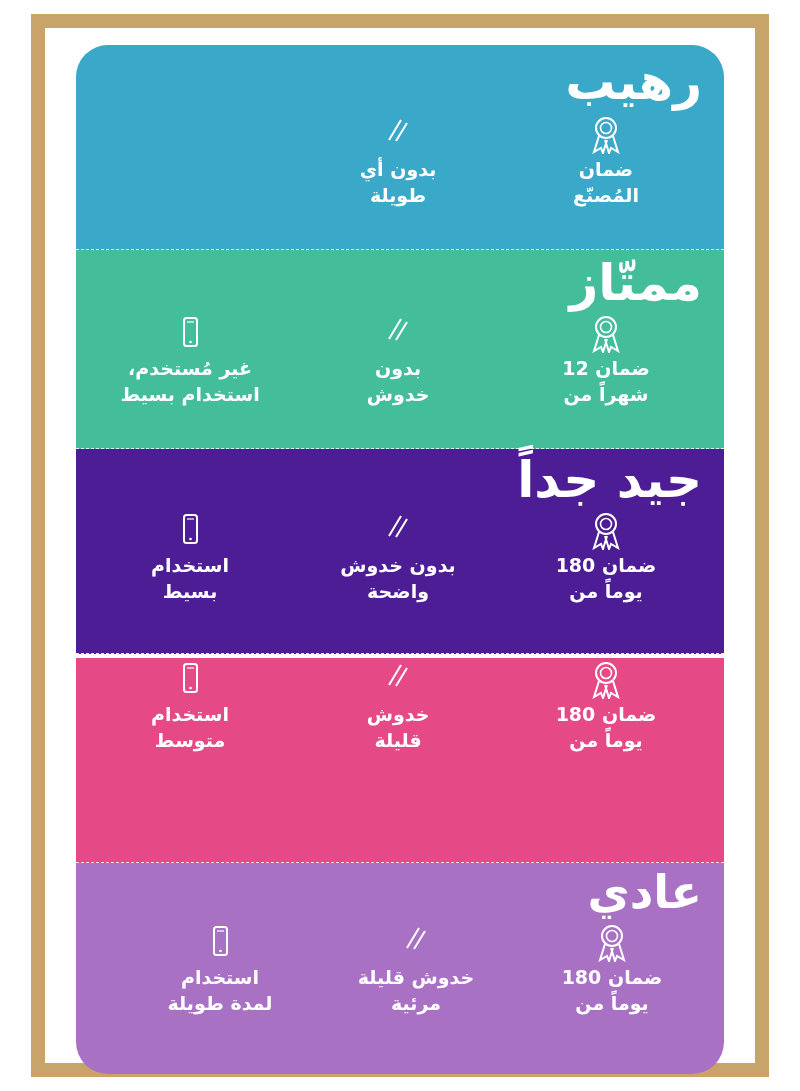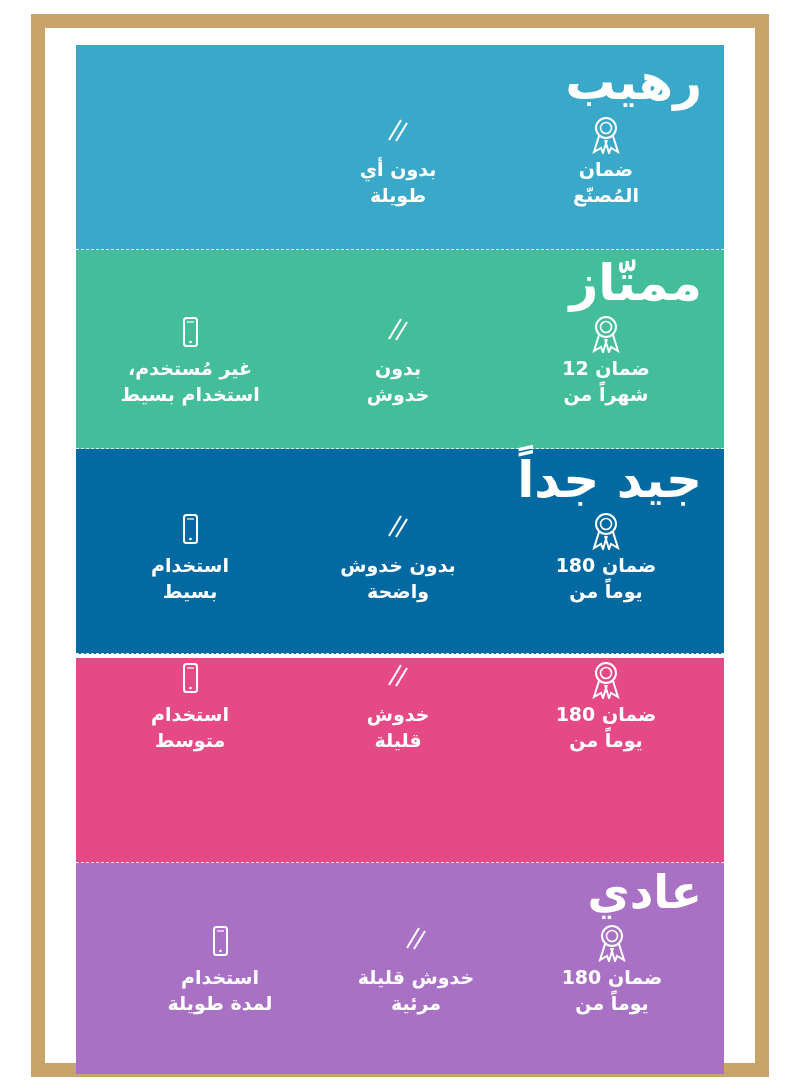--- a/index.html
+++ b/index.html
@@ -32,20 +32,21 @@
     bottom: 14px;
     background: #ffffff;
   }
   .grades {
     position: absolute;
     left: 45px;
     top: 31px;
     width: 648px;
     height: 1029px;
     overflow: hidden;
+    border-radius: 32px;
   }
 
   .grade-row {
     position: relative;
     box-sizing: border-box;
     width: 100%;
     padding: 0;
     border-bottom: 1px dashed rgba(255,255,255,0.85);
   }
   .grade-row:last-child { border-bottom: none; }
@@ -174,21 +175,21 @@
                 <circle cx="17.5" cy="29" r="1.3" fill="#fff"></circle>
                 <line x1="14" y1="9" x2="21" y2="9" stroke="#fff" stroke-width="1.2"></line>
               </svg>
           </span>
           <span class="label">غير مُستخدم،
 استخدام بسيط</span>
         </div>
       </div>
     </div>
 
-    <div class="grade-row r2" style="background: #0369a1;">
+    <div class="grade-row r2" style="background: #4c1d95;">
       <div class="grade-title">جيد جداً</div>
       <div class="cols">
         <div class="col">
           <span class="icon">
             <svg width="34" height="40" viewBox="0 0 34 40">
                 <circle cx="17" cy="14" r="10" fill="none" stroke="#fff" stroke-width="2"></circle>
                 <circle cx="17" cy="14" r="5.5" fill="none" stroke="#fff" stroke-width="1.6"></circle>
                 <path d="M10 22 L5 38 L12 34 L14 39 L18 26" fill="none" stroke="#fff" stroke-width="2"></path>
                 <path d="M24 22 L29 38 L22 34 L20 39 L16 26" fill="none" stroke="#fff" stroke-width="2"></path>
               </svg>

